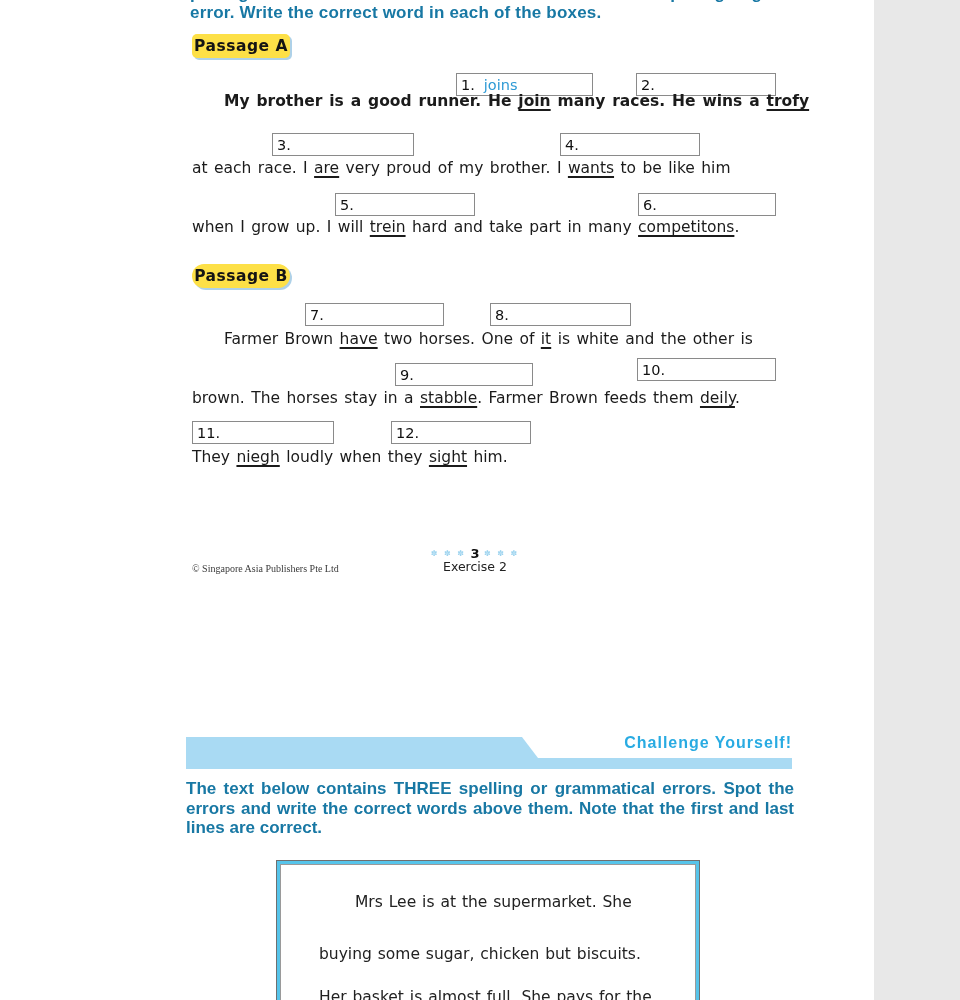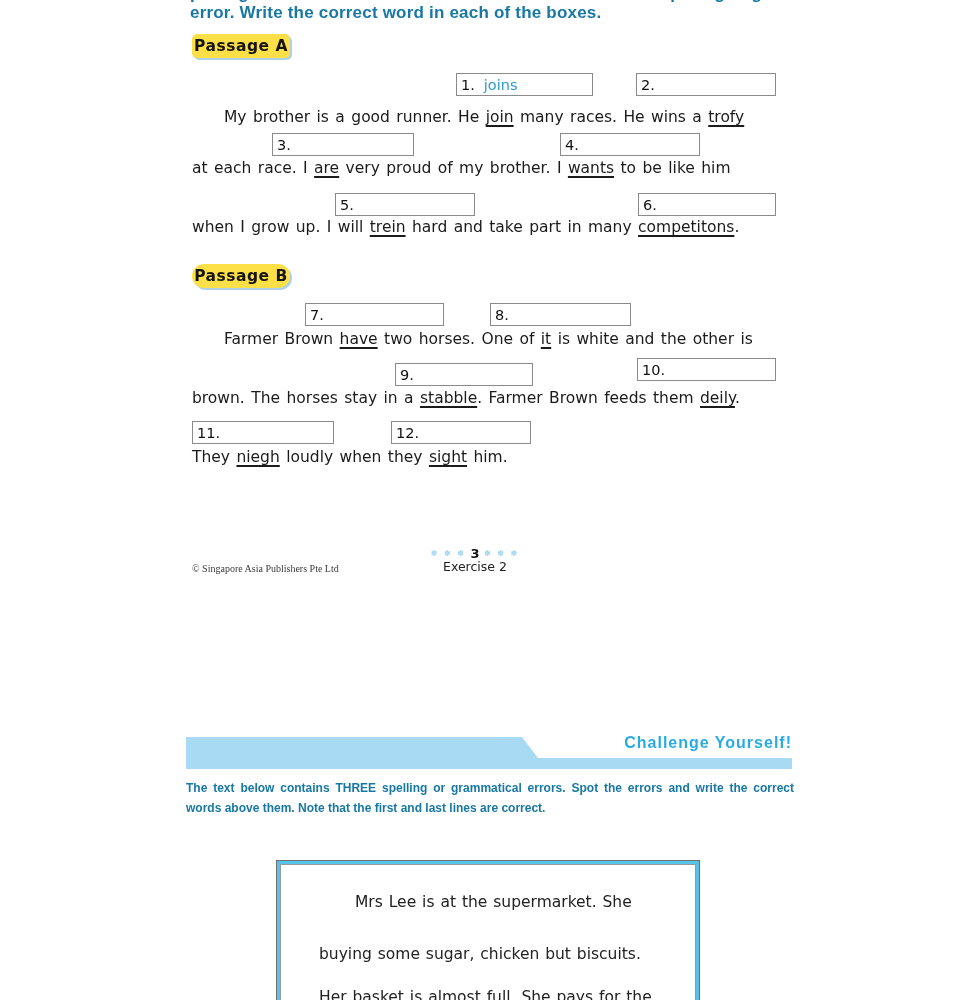--- a/index.html
+++ b/index.html
@@ -1,17 +1,17 @@
 <!DOCTYPE html>
 <html><head>
 <meta charset="utf-8">
 <style>
   html,body{margin:0;padding:0;background:#e8e8e8;}
-  #page{position:relative;width:960px;height:1000px;background:#ffffff;overflow:hidden;
-        font-family:"DejaVu Sans",sans-serif;color:#1a1a1a;}
+  #page{position:relative;width:858px;height:1000px;background:#ffffff;overflow:hidden;
+        font-family:"DejaVu Sans",sans-serif;color:#1a1a1a;padding-left:16px;}
   
   .clip-top{position:absolute;left:190px;top:-16px;height:21px;overflow:hidden;width:604px;}
   .clip-top .inner{font-family:"Liberation Sans",sans-serif;font-weight:bold;font-size:17px;
         color:#1878A4;white-space:nowrap;}
   .heading{position:absolute;left:190px;top:3px;font-family:"Liberation Sans",sans-serif;
         font-weight:bold;font-size:17px;color:#1878A4;letter-spacing:.2px;}
   
   .badge{position:absolute;left:192px;width:98px;height:24px;background:#fde047;
         border-radius:5px;box-shadow:2px 2px 0 rgba(130,185,220,.65);
         font-family:"DejaVu Sans",sans-serif;font-weight:bold;font-size:15.5px;color:#141414;
@@ -33,21 +33,21 @@
   .exercise{position:absolute;left:395px;top:559px;width:160px;text-align:center;
         font-size:12.5px;color:#222;}
   
   .banner{position:absolute;left:186px;top:737px;width:606px;height:32px;}
   .banner .block{position:absolute;left:0;top:0;width:352px;height:21px;background:#A9DAF3;
         clip-path:polygon(0 0,336px 0,352px 100%,0 100%);}
   .banner .strip{position:absolute;left:0;top:21px;width:606px;height:11px;background:#A9DAF3;}
   .banner .title{position:absolute;right:0;top:-3px;font-family:"Liberation Sans",sans-serif;
         font-weight:bold;font-size:16px;color:#29ABE2;letter-spacing:1px;}
   .instructions{position:absolute;left:186px;top:779px;width:608px;
-        font-family:"Liberation Sans",sans-serif;font-weight:bold;font-size:12px;
+        font-family:"Liberation Sans",sans-serif;font-weight:bold;font-size:17px;
         line-height:19.5px;color:#1878A4;text-align:justify;}
   
   .cbox-outer{position:absolute;left:276px;top:860px;width:424px;height:175px;
         border:1px solid #6f6f6f;box-sizing:border-box;}
   .cbox-cyan{width:100%;height:100%;border:3px solid #56C4EA;box-sizing:border-box;}
   .cbox-inner{width:100%;height:100%;border:1px solid #9a9a9a;box-sizing:border-box;
         position:relative;background:#fff;}
   .cline{position:absolute;font-size:15.5px;white-space:nowrap;color:#222;word-spacing:1px;}
 </style>
 </head>
@@ -77,21 +77,21 @@
   <div class="abox" style="left:560px;top:133px;width:140px;">
     <span class="num">4.</span>
   </div>
   <div class="abox" style="left:335px;top:193px;width:140px;">
     <span class="num">5.</span>
   </div>
   <div class="abox" style="left:638px;top:193px;width:138px;">
     <span class="num">6.</span>
   </div>
 
-  <div class="pline" style="left:224px;top:108px;"><span>My brother is a good runner. He </span><span class="u">join</span><span> many races. He wins a </span><span class="u">trofy</span></div>
+  <div class="pline" style="left:224px;top:92px;font-weight:bold;"><span>My brother is a good runner. He </span><span class="u">join</span><span> many races. He wins a </span><span class="u">trofy</span></div>
   <div class="pline" style="left:192px;top:159px;"><span>at each race. I </span><span class="u">are</span><span> very proud of my brother. I </span><span class="u">wants</span><span> to be like him</span></div>
   <div class="pline" style="left:192px;top:218px;"><span>when I grow up. I will </span><span class="u">trein</span><span> hard and take part in many </span><span class="u">competitons</span><span>.</span></div>
 
   <div class="badge" style="top:264px;border-radius:12px;">Passage B</div>
 
   <div class="abox" style="left:305px;top:303px;width:139px;">
     <span class="num">7.</span>
   </div>
   <div class="abox" style="left:490px;top:303px;width:141px;">
     <span class="num">8.</span>

